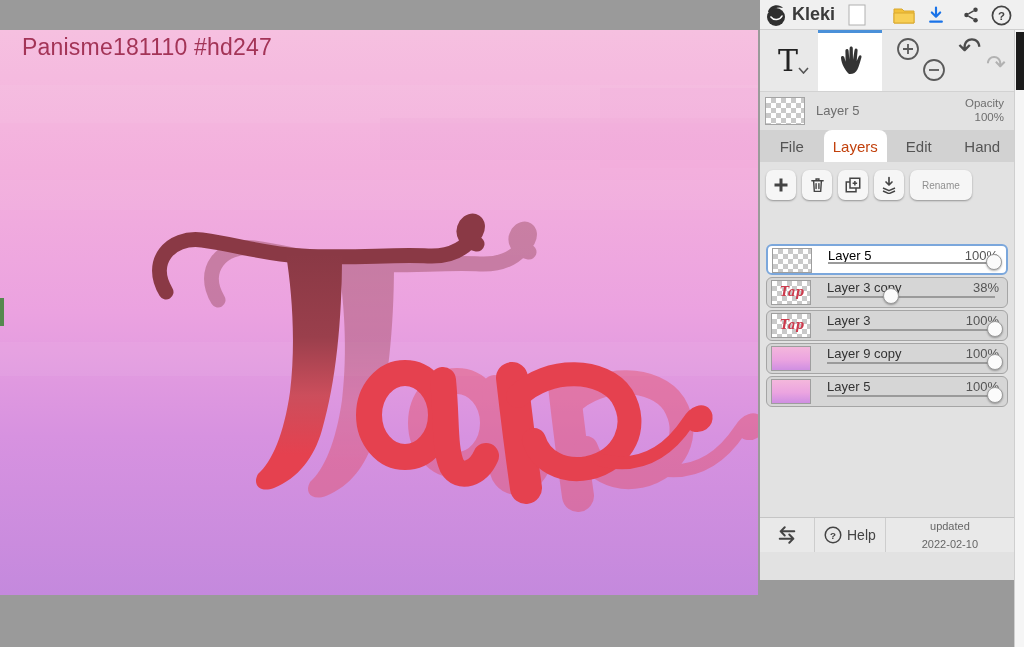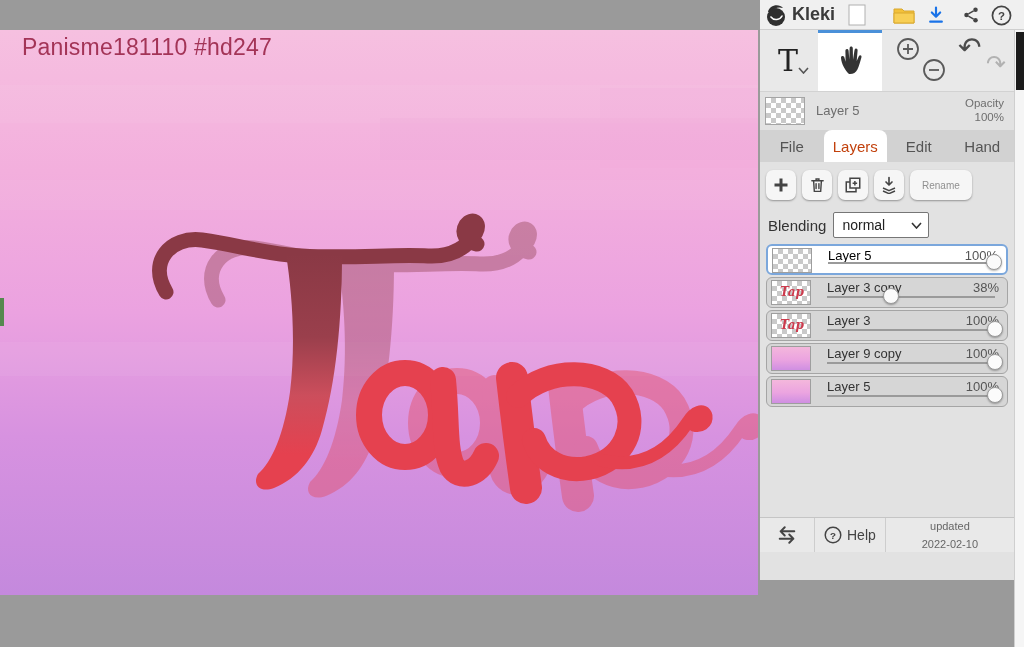--- a/index.html
+++ b/index.html
@@ -239,29 +239,20 @@
         </button>
         <button class="icon-btn">
           <svg width="18" height="18" viewBox="0 0 24 24">
               <path d="M12 2 v9 M8 8 l4 4 4-4" stroke="#444" stroke-width="2.2" fill="none" stroke-linecap="round" stroke-linejoin="round"></path>
               <path d="M4 16 l8 3.5 8-3.5 M4 20 l8 3.5 8-3.5" stroke="#444" stroke-width="2" fill="none" stroke-linejoin="round"></path>
             </svg>
         </button>
         <button class="text-btn">Rename</button>
       </div>
 
-      <div class="blendrow">
-        <span class="blend-label">Blending</span>
-        <div class="fake-select" role="combobox">
-          <span>normal</span>
-          <svg width="11" height="7" viewBox="0 0 11 7">
-              <path d="M1 1 L5.5 6 L10 1" stroke="#333" stroke-width="1.6" fill="none"></path>
-            </svg>
-        </div>
-      </div>
 
       <div class="layer-list">
           <div class="layer-row selected">
             <div class="layer-thumb checker"></div>
             <span class="layer-name">Layer 5</span>
             <span class="layer-pct">100%</span>
             <div class="slider">
               <div class="track"></div>
               <div class="knob" style="left: calc(100% - 8px);"></div>
             </div>

